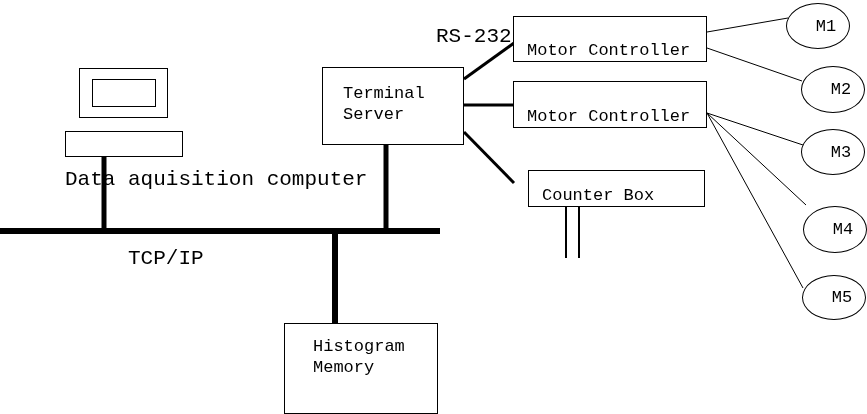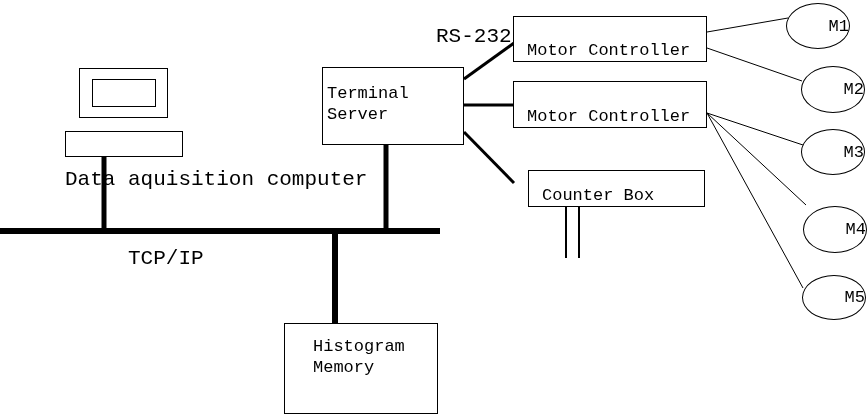--- a/index.html
+++ b/index.html
@@ -39,21 +39,21 @@
     position: absolute;
     box-sizing: border-box;
     width: 64px;
     height: 46px;
     border: 1px solid #000000;
     border-radius: 50%;
     background: #ffffff;
     font-size: 17px;
     display: flex;
     align-items: center;
-    justify-content: flex-end;
+    justify-content: center;
     padding-left: 16px;
   }
   .label {
     position: absolute;
     font-size: 21px;
     line-height: 17px;
     white-space: pre;
   }
   .shape {
     position: absolute;
@@ -66,21 +66,21 @@
   #monitor   { left: 79px;  top: 68px;  width: 89px;  height: 50px; }
   #screen    { left: 92px;  top: 79px;  width: 64px;  height: 28px; }
   #keyboard  { left: 65px;  top: 131px; width: 118px; height: 26px; }
   #daq-label { left: 65px;  top: 171px; }
 
   
   #tcpip-label { left: 128px; top: 250px; }
   #rs232-label { left: 436px; top: 28px; }
 
   
-  #terminal-server { left: 322px; top: 67px;  width: 142px; height: 78px; padding: 15px 0 0 4px; }
+  #terminal-server { left: 322px; top: 67px;  width: 142px; height: 78px; padding: 15px 0 0 20px; }
   #motor-controller-1 { left: 513px; top: 16px; width: 194px; height: 46px; padding-left: 13px; }
   #motor-controller-2 { left: 513px; top: 81px; width: 194px; height: 47px; padding-left: 13px; }
   #counter-box { left: 528px; top: 170px; width: 177px; height: 37px; padding-left: 13px; }
   #counter     { left: 514px; top: 256px; width: 113px; height: 31px; padding-left: 13px; }
   #histogram-memory { left: 284px; top: 323px; width: 154px; height: 91px; padding: 12px 0 0 28px; }
 
   
   #motor-m1 { left: 786px; top: 3px; }
   #motor-m2 { left: 801px; top: 66px; height: 47px; }
   #motor-m3 { left: 801px; top: 129px; }

